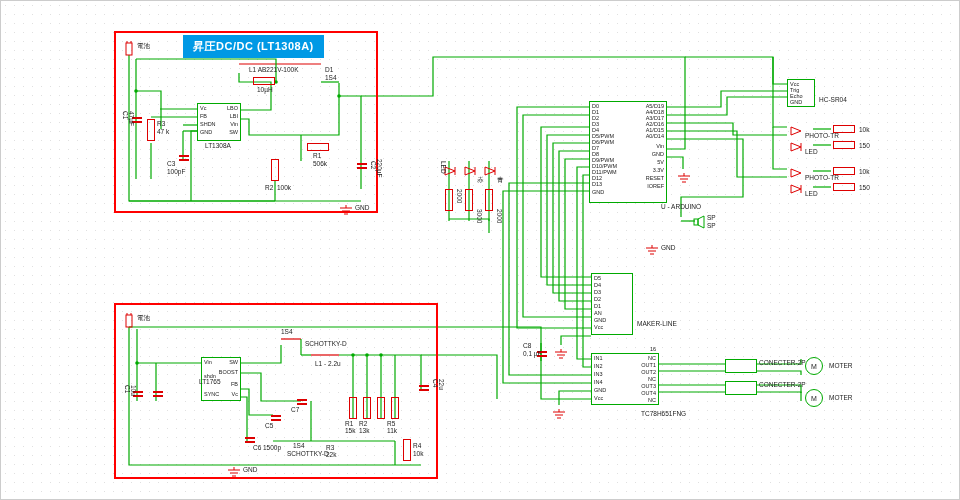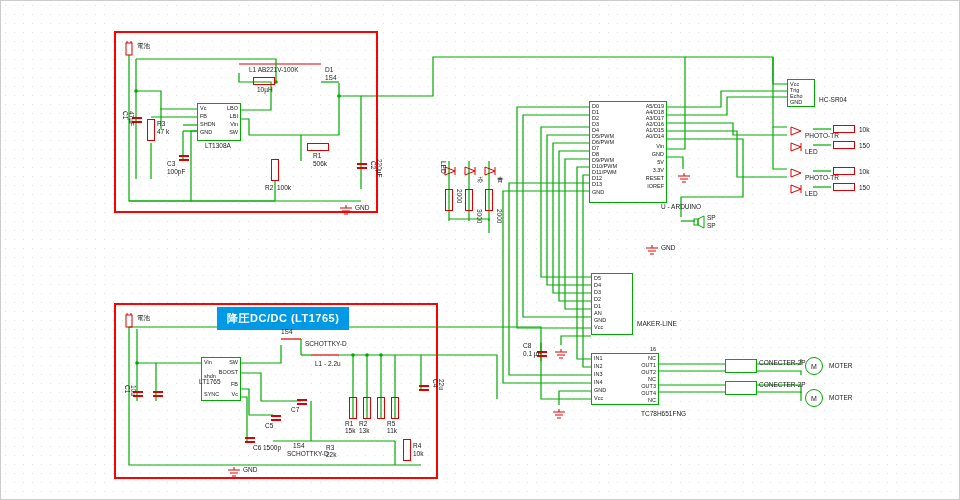--- a/index.html
+++ b/index.html
@@ -138,20 +138,21 @@
     <polyline points="658,391 724,391"></polyline>
     <polyline points="756,363 800,363 800,358"></polyline>
     <polyline points="756,370 800,370 800,374"></polyline>
     <polyline points="756,384 800,384 800,392"></polyline>
     <polyline points="756,391 800,391 800,400"></polyline>
 
     <polyline points="420,354 496,354 496,398"></polyline>
   </svg>
 
   <div class="box" style="left:113px;top:30px;width:264px;height:182px"></div>
+  <div class="titlebar" style="left:182px;top:34px">昇圧DC/DC (LT1308A)</div>
 
   <div class="battery" style="left:122px;top:40px"><svg viewBox="0 0 12 16">
         <rect x="3" y="2" width="6" height="12" stroke="#d00" fill="none"></rect>
         <line x1="4" y1="0" x2="4" y2="2" stroke="#d00"></line>
         <line x1="8" y1="0" x2="8" y2="2" stroke="#d00"></line>
       </svg></div>
   <div class="label" style="left:136px;top:42px">電池</div>
 
   <div class="chip" style="left:196px;top:102px;width:44px;height:38px">
     <div class="pinleft" style="top:2px">Vc</div>
@@ -198,21 +199,20 @@
 
   <div class="gnd" style="left:338px;top:200px"><svg viewBox="0 0 14 10">
         <line x1="7" y1="0" x2="7" y2="3" stroke="#d00"></line>
         <line x1="1" y1="3" x2="13" y2="3" stroke="#d00"></line>
         <line x1="3" y1="6" x2="11" y2="6" stroke="#d00"></line>
         <line x1="5" y1="9" x2="9" y2="9" stroke="#d00"></line>
       </svg></div>
   <div class="label" style="left:354px;top:204px">GND</div>
 
   <div class="box" style="left:113px;top:302px;width:324px;height:176px"></div>
-  <div class="titlebar" style="left:216px;top:306px">降圧DC/DC (LT1765)</div>
 
   <div class="battery" style="left:122px;top:312px"><svg viewBox="0 0 12 16">
         <rect x="3" y="2" width="6" height="12" stroke="#d00" fill="none"></rect>
         <line x1="4" y1="0" x2="4" y2="2" stroke="#d00"></line>
         <line x1="8" y1="0" x2="8" y2="2" stroke="#d00"></line>
       </svg></div>
   <div class="label" style="left:136px;top:314px">電池</div>
 
   <div class="chip" style="left:200px;top:356px;width:40px;height:44px">
     <div class="pinleft" style="top:2px">Vin</div>

